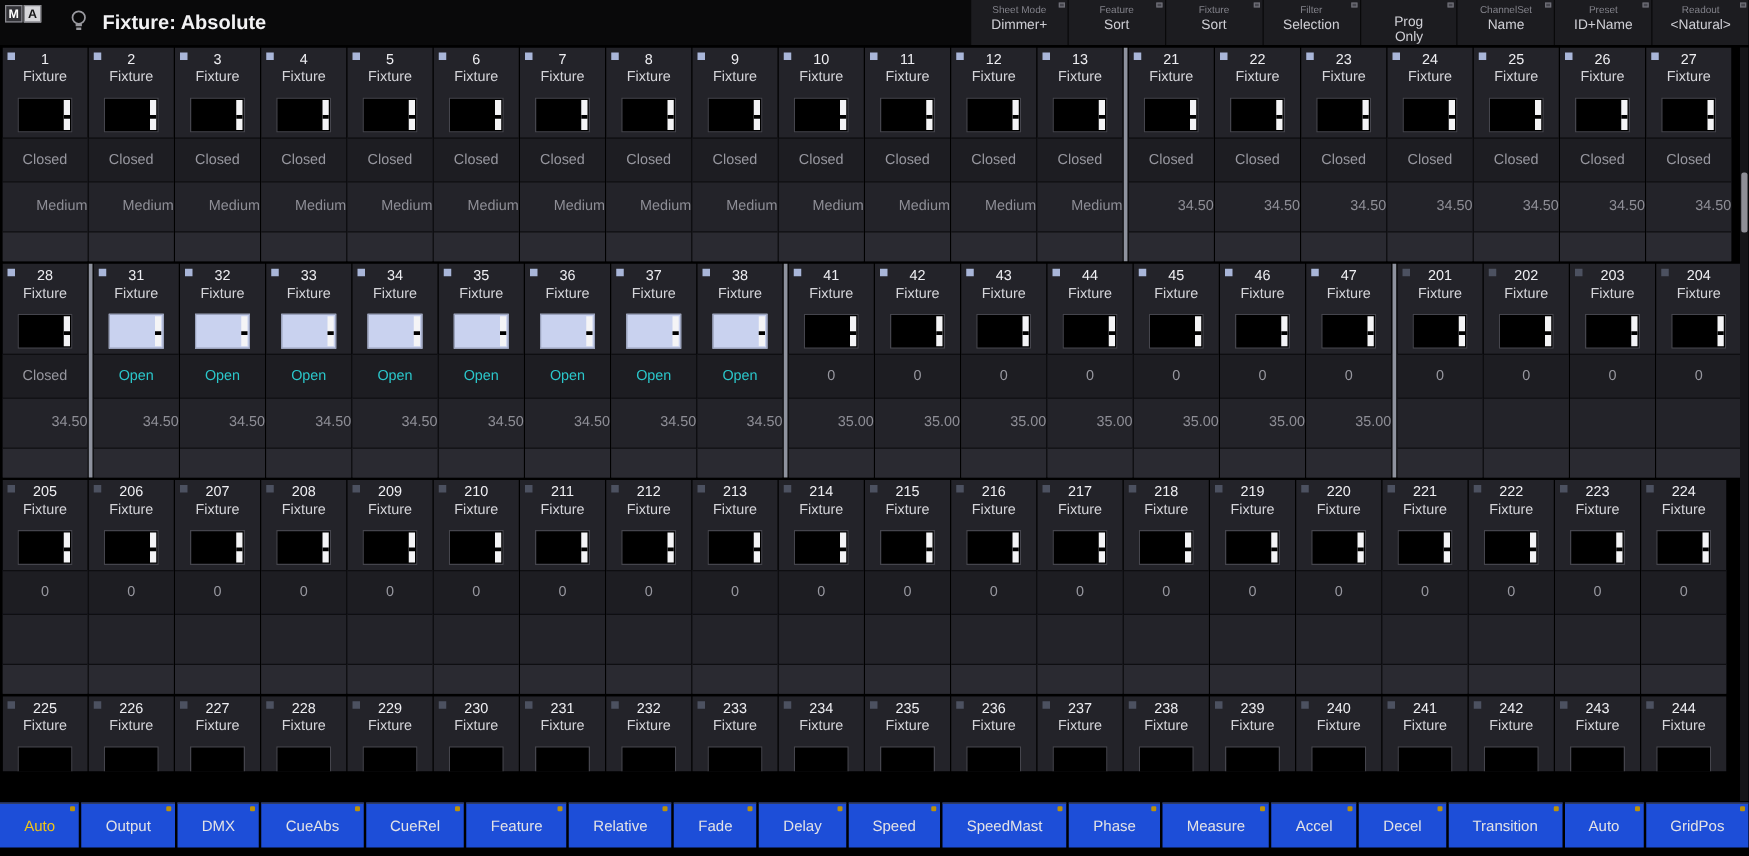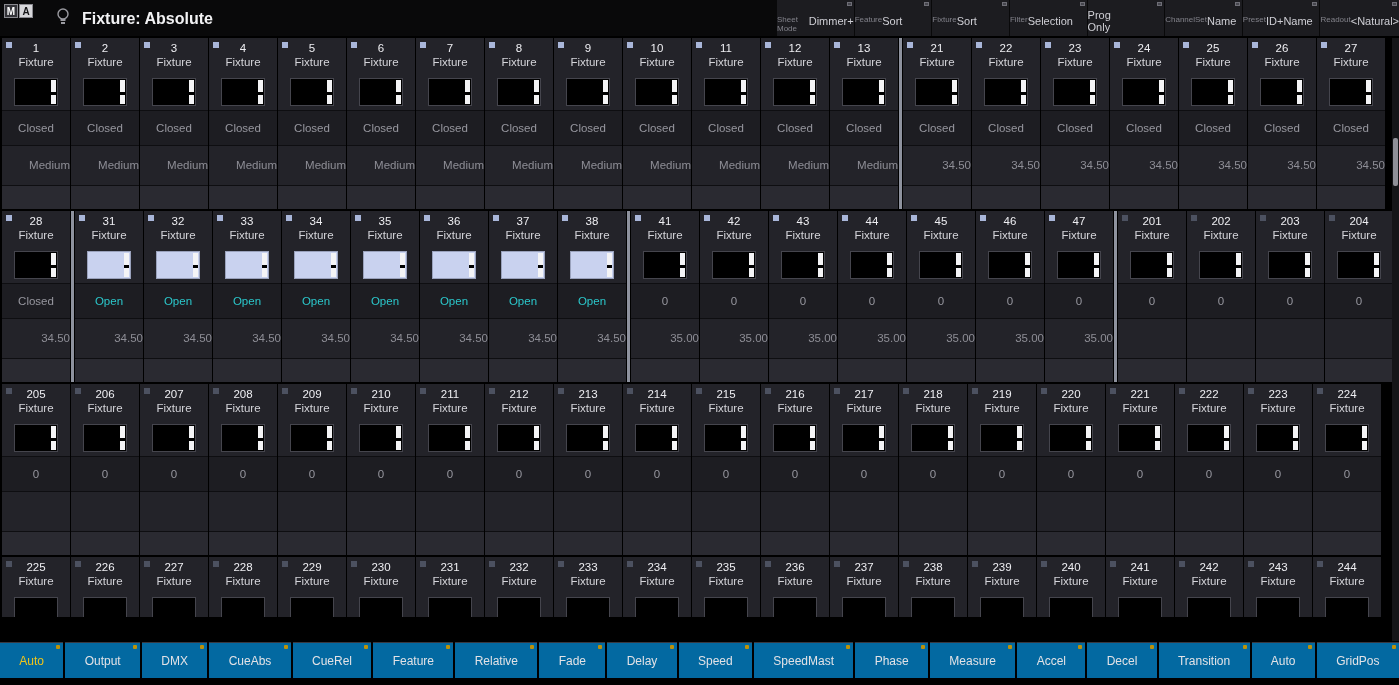--- a/index.html
+++ b/index.html
@@ -7,23 +7,23 @@
   .screen{position:relative;width:1399px;height:685px;background:#000;font-family:"Liberation Sans",sans-serif;overflow:hidden;}
 
   
   .topbar{position:absolute;top:0;left:0;width:100%;height:36px;background:#09090a;}
   .logo{position:absolute;top:4px;left:4px;display:flex;gap:1px;}
   .logo-m{width:14px;height:14px;background:#333338;border:1px solid #8a8a90;color:#fff;font-size:10px;font-weight:bold;display:flex;align-items:center;justify-content:center;}
   .logo-a{width:14px;height:14px;background:#d6d6da;border:1px solid #8a8a90;color:#151517;font-size:10px;font-weight:bold;display:flex;align-items:center;justify-content:center;}
   .lamp{position:absolute;top:7px;left:56px;width:14px;height:20px;}
   .title{position:absolute;top:10px;left:82px;font-size:16px;font-weight:bold;color:#f2f2f4;}
   .tbtns{position:absolute;top:0;right:0;width:623px;height:36px;display:flex;}
-  .tbtn{flex:1;margin-left:1px;background:#1c1c20;position:relative;display:flex;flex-direction:row;align-items:center;padding-top:3px;cursor:pointer;}
+  .tbtn{flex:1;margin-left:1px;background:#1c1c20;position:relative;display:flex;flex-direction:column;align-items:center;padding-top:3px;cursor:pointer;}
   .tbtn-head{font-size:8px;color:#82828a;height:9px;line-height:9px;}
-  .tbtn-label{font-size:11px;color:#cfcfd5;line-height:12px;margin-top:2px;white-space:pre-line;text-align:left;}
+  .tbtn-label{font-size:11px;color:#cfcfd5;line-height:12px;margin-top:2px;white-space:pre-line;text-align:right;}
   .corner{position:absolute;top:2px;right:2px;width:5px;height:4px;background:#46464e;border:1px solid #6e6e76;}
 
   
   .grid{position:absolute;top:38px;left:2px;width:1390px;height:603px;overflow:hidden;}
   .row{display:flex;margin-bottom:2px;}
   .row.cut{height:60px;overflow:hidden;margin-bottom:0;}
   .cell{width:68px;height:171px;margin-right:1px;background:#232329;flex:none;cursor:pointer;}
   .cell-head{height:36px;position:relative;padding-top:4px;}
   .chk{position:absolute;top:4px;left:4px;width:6px;height:6px;background:#a9b6d9;}
   .chk.dim{background:#4c5160;}
@@ -39,21 +39,21 @@
   .v2{height:40px;line-height:39px;text-align:right;font-size:11.5px;color:#8e8e96;background:#232329;border-top:1px solid #0e0e11;}
   .v3{height:24px;background:#2a2a31;border-top:1px solid #0e0e11;}
   .gsep{width:3px;height:171px;margin-right:1px;background:#8e929e;flex:none;}
 
   
   .vscroll{position:absolute;top:38px;right:0;width:7px;height:603px;background:#151518;}
   .vthumb{position:absolute;top:100px;left:1px;width:5px;height:48px;background:#8f8f97;border-radius:2px;}
 
   
   .tabbar{position:absolute;top:641px;left:0;width:1399px;height:44px;background:#000;display:flex;align-items:flex-start;padding-top:1px;}
-  .tab{height:36px;margin-right:2px;background:#0369a1;border-top:1px solid #383840;position:relative;flex:1 1 auto;display:flex;align-items:center;justify-content:center;padding:0 10px;cursor:pointer;}
+  .tab{height:36px;margin-right:2px;background:#1d4ed8;border-top:1px solid #383840;position:relative;flex:1 1 auto;display:flex;align-items:center;justify-content:center;padding:0 10px;cursor:pointer;}
   .tab:last-child{margin-right:0;}
   .tab-label{font-size:12px;color:#e2e2e6;}
   .tab.active .tab-label{color:#f0c419;}
   .dot{position:absolute;top:2px;right:3px;width:4px;height:4px;background:#bd920a;border-radius:1px;}
 </style>
 </head>
 <body>
 
 <div class="screen">
 

